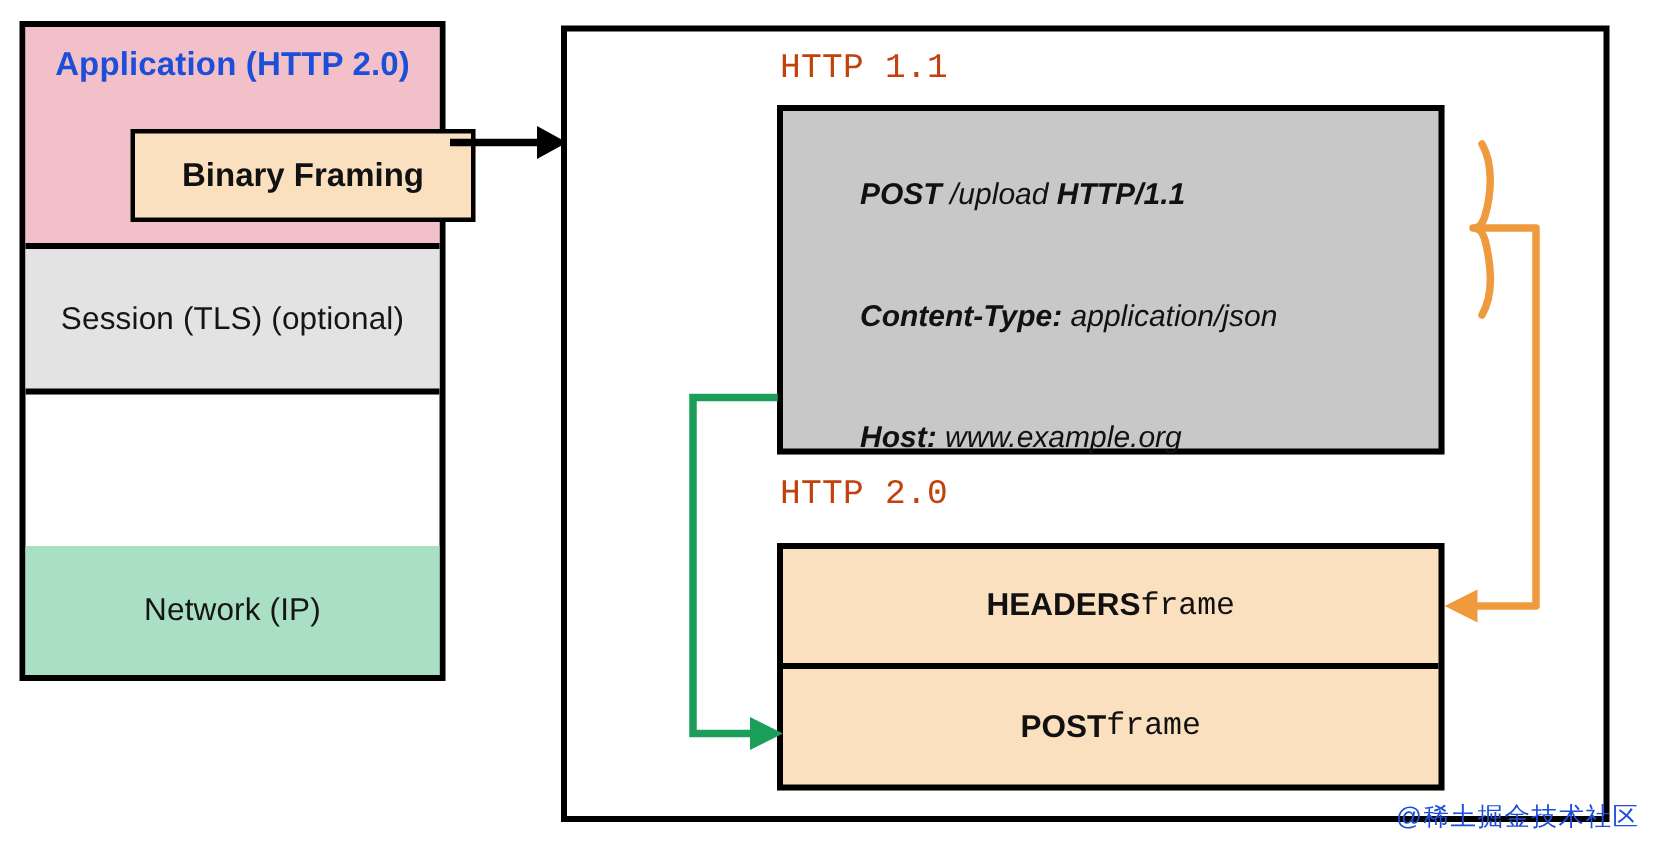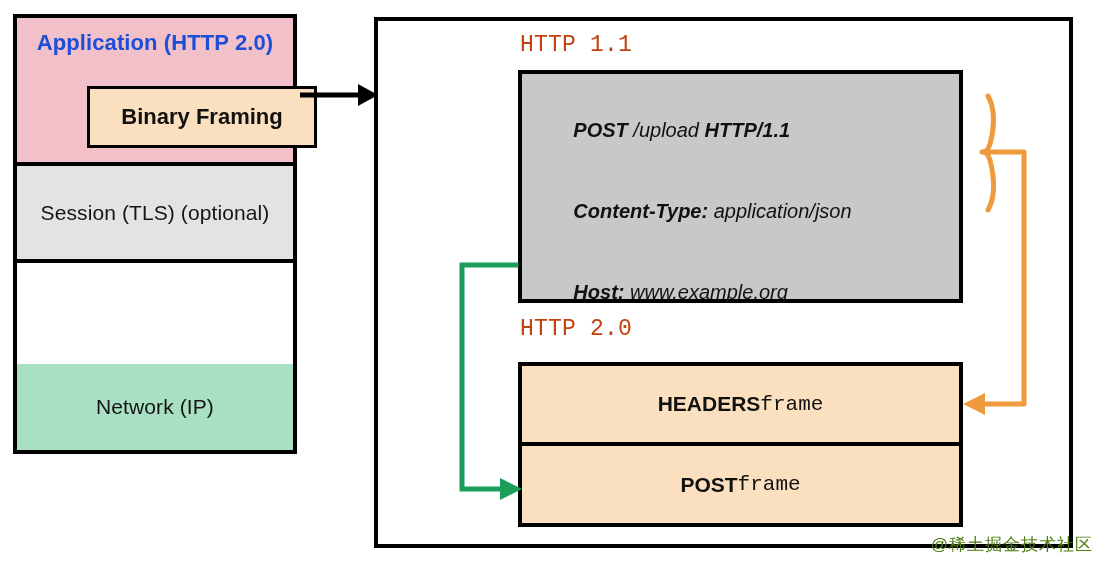--- a/index.html
+++ b/index.html
@@ -179,21 +179,21 @@
     height: 564px;
     pointer-events: none;
   }
 
   
   #watermark {
     position: absolute;
     right: 18px;
     bottom: 8px;
     font-size: 17px;
-    color: #4d7c0f;
+    color: #1d4ed8;
     letter-spacing: 1px;
     white-space: nowrap;
   }
 </style>
 </head>
 <body>
 
 <div id="canvas">
 
   <div id="stack">

